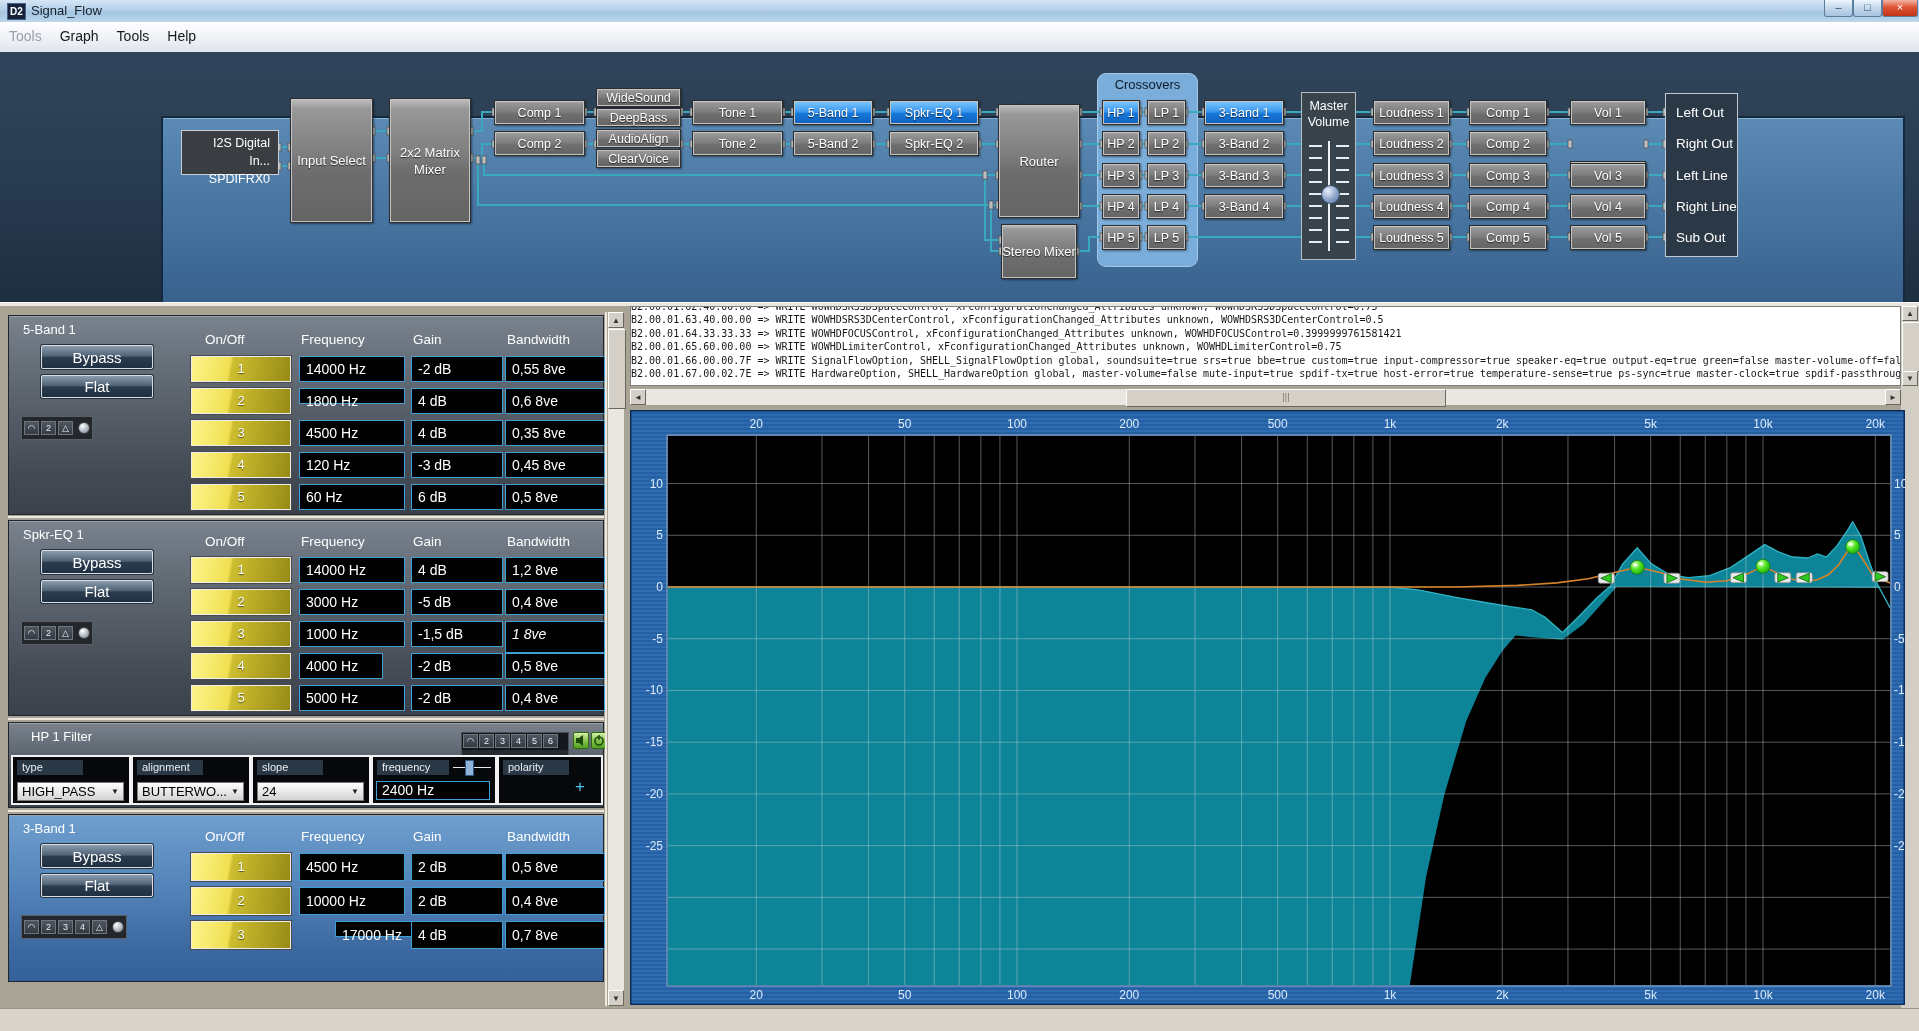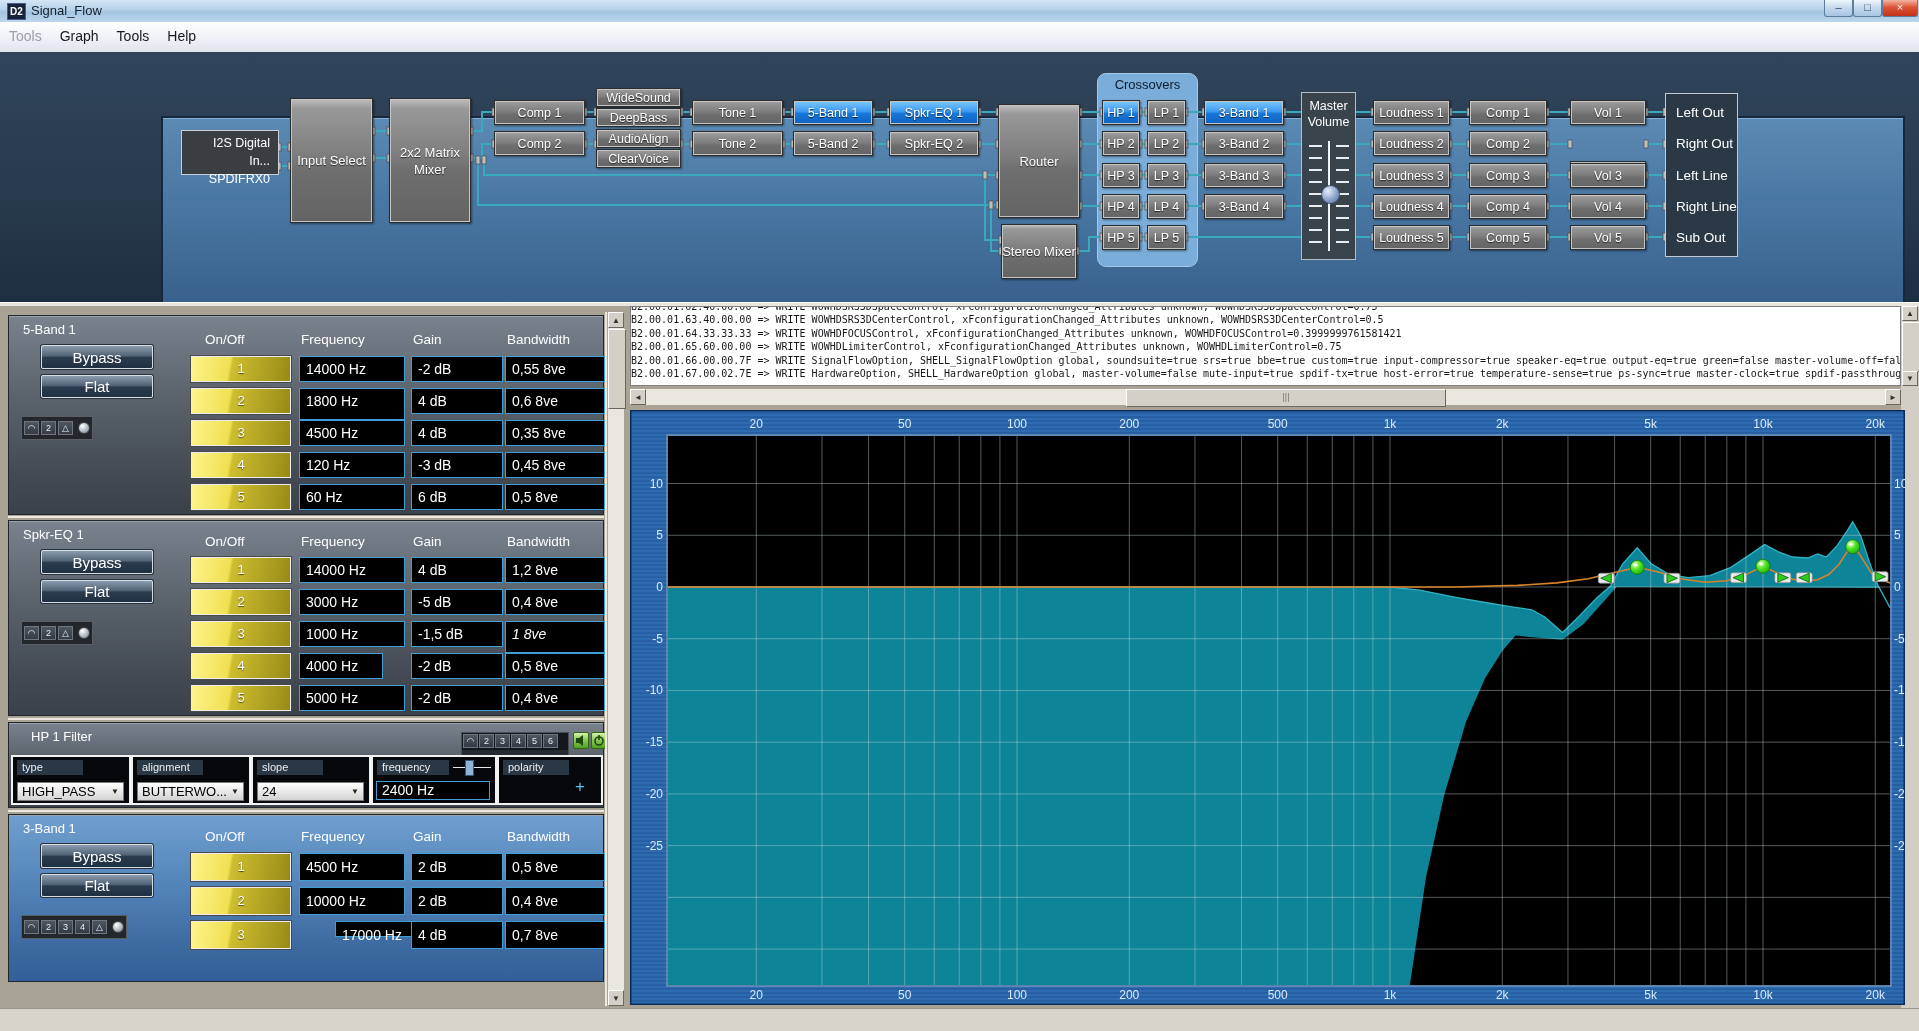--- a/index.html
+++ b/index.html
@@ -472,21 +472,21 @@
       </div>
       <div class="hdr" style="position: absolute; left: 196px; top: 16px;">On/Off</div>
       <div class="hdr" style="position: absolute; left: 292px; top: 16px;">Frequency</div>
       <div class="hdr" style="position: absolute; left: 404px; top: 16px;">Gain</div>
       <div class="hdr" style="position: absolute; left: 498px; top: 16px;">Bandwidth</div>
       <div class="bb" style="position: absolute; left: 182px; top: 40px; width: 100px; height: 26px; line-height: 24px;">1</div>
       <div class="vf" style="position: absolute; left: 290px; top: 40px; width: 106px; height: 26px; line-height: 24px;">14000 Hz</div>
       <div class="vf" style="position: absolute; left: 402px; top: 40px; width: 92px; height: 26px; line-height: 24px;">-2 dB</div>
       <div class="vf" style="position: absolute; left: 496px; top: 40px; width: 100px; height: 26px; line-height: 24px;">0,55 8ve</div>
       <div class="bb" style="position: absolute; left: 182px; top: 72px; width: 100px; height: 26px; line-height: 24px;">2</div>
-      <div class="vf" style="position: absolute; left: 290px; top: 72px; width: 106px; height: 32px; line-height: 24px;">1800 Hz</div>
+      <div class="vf" style="position: absolute; left: 290px; top: 72px; width: 106px; height: 16px; line-height: 24px;">1800 Hz</div>
       <div class="vf" style="position: absolute; left: 402px; top: 72px; width: 92px; height: 26px; line-height: 24px;">4 dB</div>
       <div class="vf" style="position: absolute; left: 496px; top: 72px; width: 100px; height: 26px; line-height: 24px;">0,6 8ve</div>
       <div class="bb" style="position: absolute; left: 182px; top: 104px; width: 100px; height: 26px; line-height: 24px;">3</div>
       <div class="vf" style="position: absolute; left: 290px; top: 104px; width: 106px; height: 26px; line-height: 24px;">4500 Hz</div>
       <div class="vf" style="position: absolute; left: 402px; top: 104px; width: 92px; height: 26px; line-height: 24px;">4 dB</div>
       <div class="vf" style="position: absolute; left: 496px; top: 104px; width: 100px; height: 26px; line-height: 24px;">0,35 8ve</div>
       <div class="bb" style="position: absolute; left: 182px; top: 136px; width: 100px; height: 26px; line-height: 24px;">4</div>
       <div class="vf" style="position: absolute; left: 290px; top: 136px; width: 106px; height: 26px; line-height: 24px;">120 Hz</div>
       <div class="vf" style="position: absolute; left: 402px; top: 136px; width: 92px; height: 26px; line-height: 24px;">-3 dB</div>
       <div class="vf" style="position: absolute; left: 496px; top: 136px; width: 100px; height: 26px; line-height: 24px;">0,45 8ve</div>

